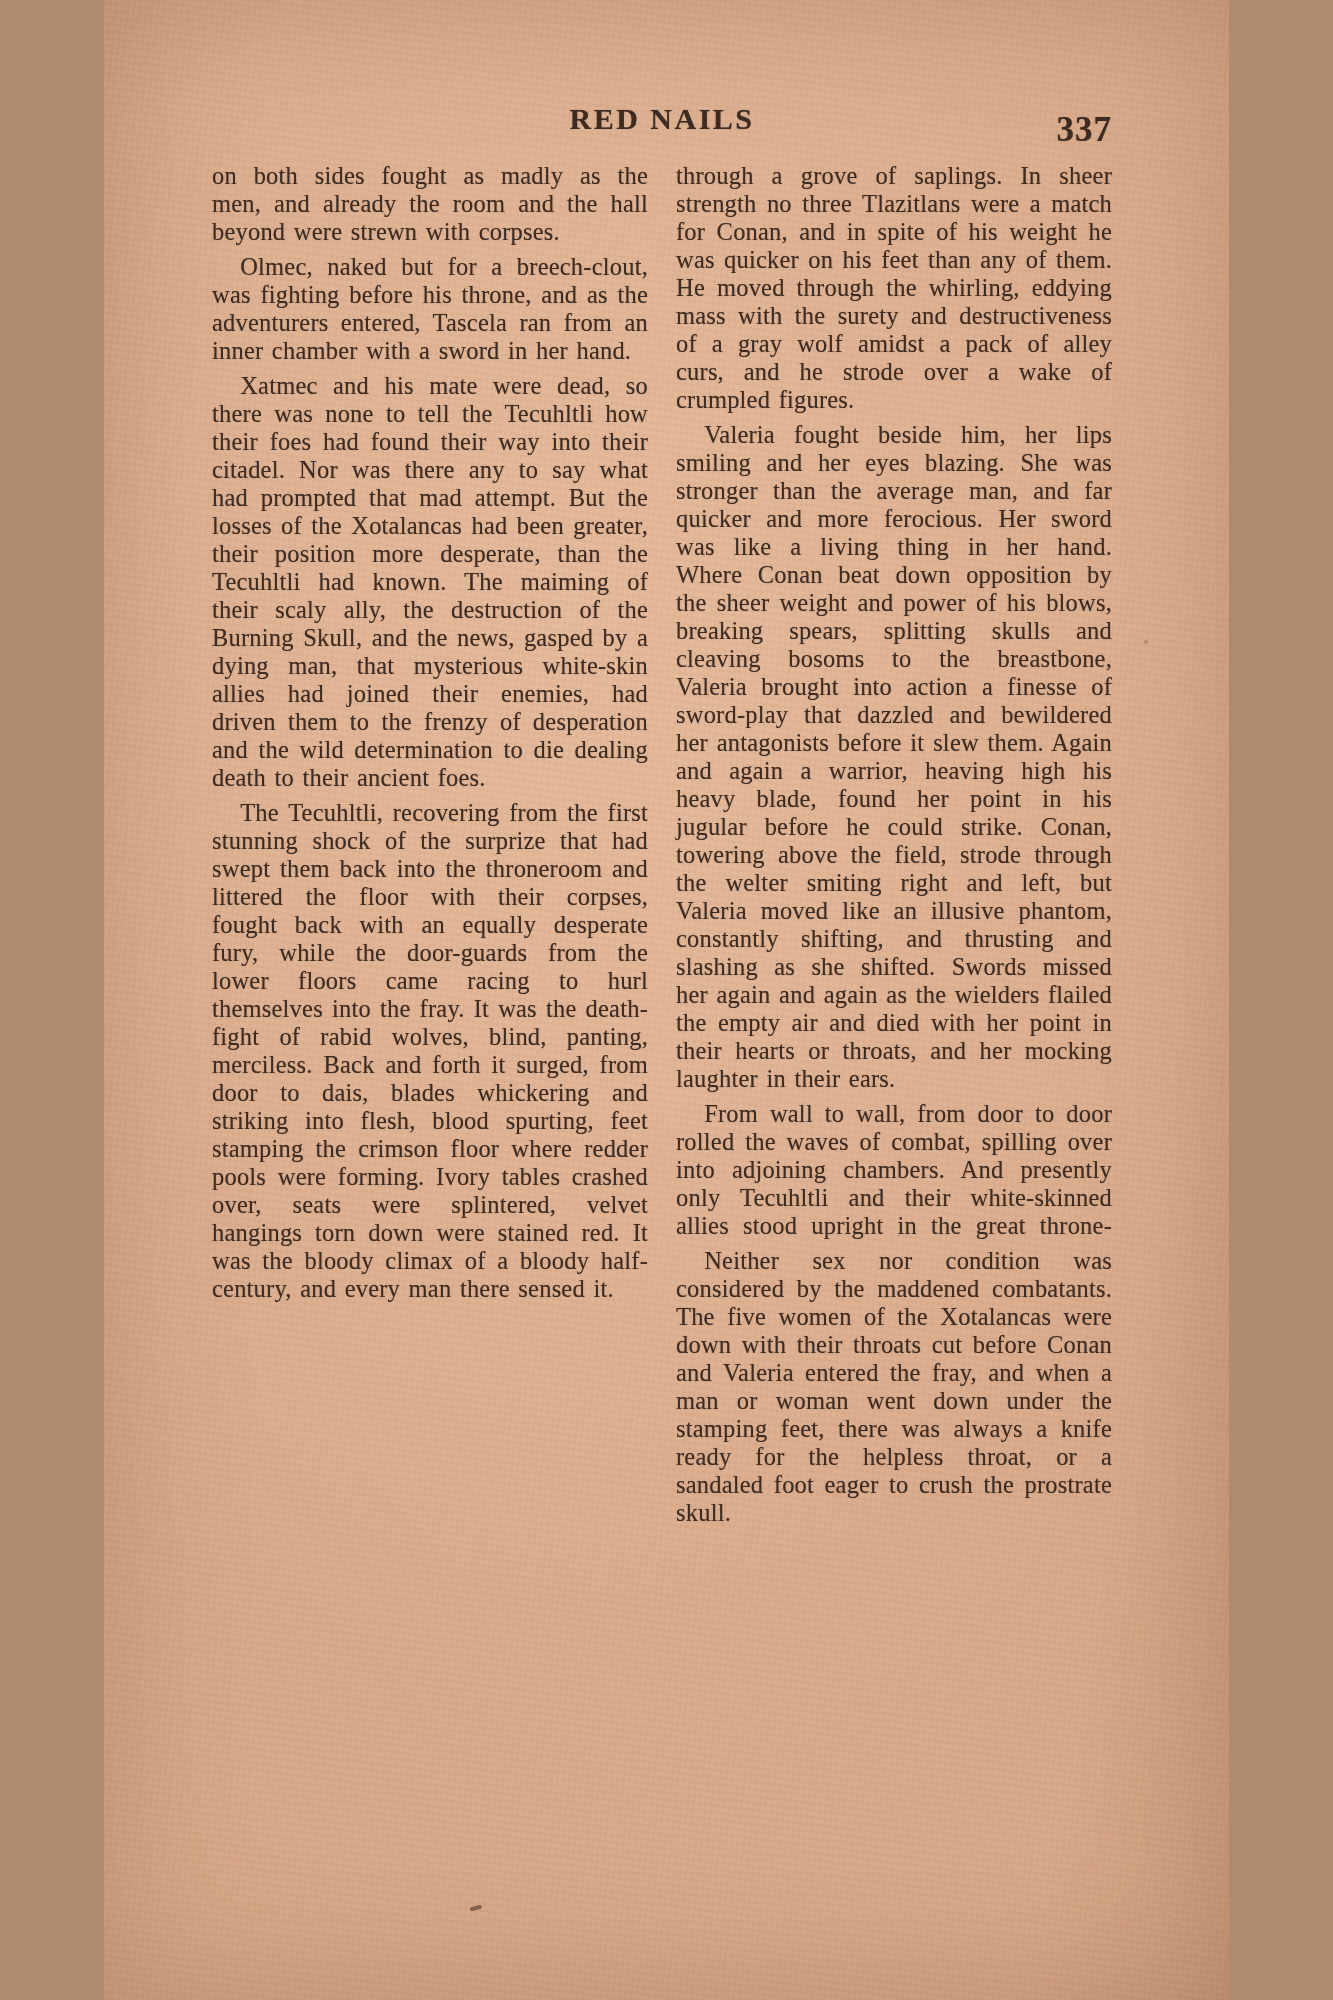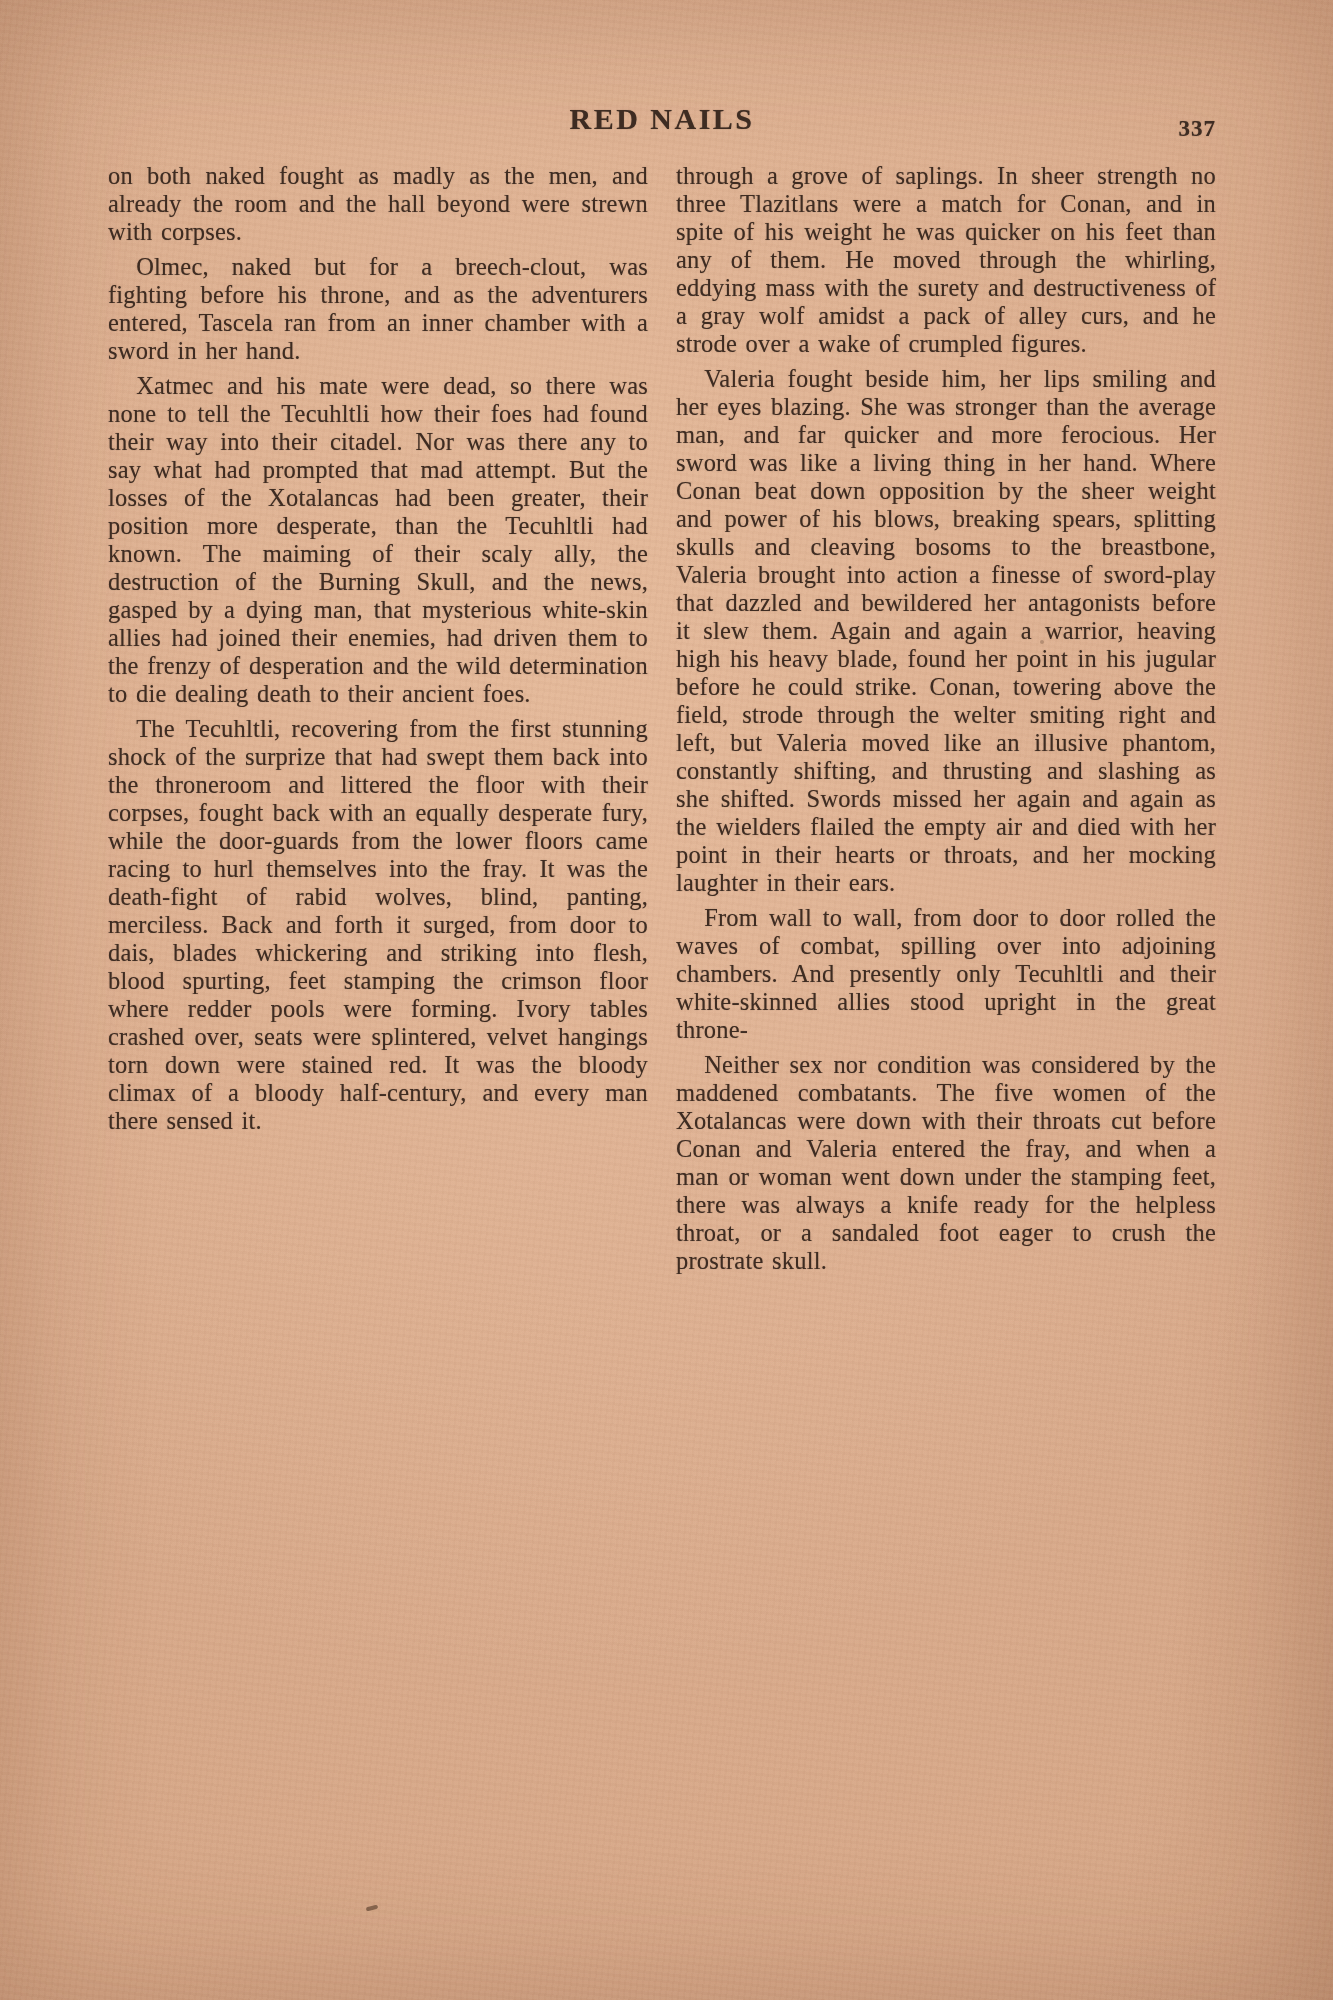--- a/index.html
+++ b/index.html
@@ -2,21 +2,21 @@
 <html><head>
 <meta charset="utf-8">
 <style>
   html, body {
     margin: 0;
     padding: 0;
     background: #b08a6e;
   }
   .page {
     position: relative;
-    width: 1333px;
+    width: 1125px;
     height: 2000px;
     margin: 0 auto;
     overflow: hidden;
     background:
       radial-gradient(ellipse 120% 90% at 42% 30%, rgba(236,196,164,0.55) 0%, rgba(236,196,164,0) 60%),
       linear-gradient(100deg, rgba(120,70,40,0.06) 0%, rgba(120,70,40,0) 12%, rgba(120,70,40,0) 86%, rgba(120,70,40,0.10) 100%),
       radial-gradient(ellipse 140% 120% at 50% 45%, #dcae90 0%, #d5a686 55%, #cb9c7d 85%, #c3947537 100%),
       #d3a484;
     box-shadow: inset 0 0 140px rgba(110,60,35,0.25);
     font-family: "Liberation Serif", "DejaVu Serif", serif;
@@ -48,22 +48,22 @@
     top: 0;
     font-size: 30px;
     font-weight: bold;
     letter-spacing: 2.5px;
     white-space: nowrap;
     text-shadow: 0 0 1px rgba(62,44,34,0.55);
   }
   .running-page-number {
     position: absolute;
     right: 0;
-    top: 14px;
-    font-size: 23px;
+    top: 8px;
+    font-size: 35px;
     font-weight: bold;
     letter-spacing: 1px;
     text-shadow: 0 0 1px rgba(62,44,34,0.55);
   }
   .columns {
     display: flex;
     gap: 28px;
     align-items: flex-start;
   }
   .col {
@@ -101,21 +101,21 @@
   <div class="inner">
 
     <div class="running-head">
       <div class="running-title">RED NAILS</div>
       <div class="running-page-number">337</div>
     </div>
 
     <div class="columns">
 
       <div class="col">
-        <p>on both naked fought as madly as the men, and already the room and the hall beyond were strewn with corpses.</p>
+        <p>on both sides fought as madly as the men, and already the room and the hall beyond were strewn with corpses.</p>
         <p class="indent">Olmec, naked but for a breech-clout, was fighting before his throne, and as the adventurers entered, Tascela ran from an inner chamber with a sword in her hand.</p>
         <p class="indent">Xatmec and his mate were dead, so there was none to tell the Tecuhltli how their foes had found their way into their citadel. Nor was there any to say what had prompted that mad attempt. But the losses of the Xotalancas had been greater, their position more desperate, than the Tecuhltli had known. The maiming of their scaly ally, the destruction of the Burning Skull, and the news, gasped by a dying man, that mysterious white-skin allies had joined their enemies, had driven them to the frenzy of desperation and the wild determination to die dealing death to their ancient foes.</p>
         <p class="indent">The Tecuhltli, recovering from the first stunning shock of the surprize that had swept them back into the throneroom and littered the floor with their corpses, fought back with an equally desperate fury, while the door-guards from the lower floors came racing to hurl themselves into the fray. It was the death-fight of rabid wolves, blind, panting, merciless. Back and forth it surged, from door to dais, blades whickering and striking into flesh, blood spurting, feet stamping the crimson floor where redder pools were forming. Ivory tables crashed over, seats were splintered, velvet hangings torn down were stained red. It was the bloody climax of a bloody half-century, and every man there sensed it.</p>
       </div>
 
       <div class="col">
         <p>through a grove of saplings. In sheer strength no three Tlazitlans were a match for Conan, and in spite of his weight he was quicker on his feet than any of them. He moved through the whirling, eddying mass with the surety and destructiveness of a gray wolf amidst a pack of alley curs, and he strode over a wake of crumpled figures.</p>
         <p class="indent">Valeria fought beside him, her lips smiling and her eyes blazing. She was stronger than the average man, and far quicker and more ferocious. Her sword was like a living thing in her hand. Where Conan beat down opposition by the sheer weight and power of his blows, breaking spears, splitting skulls and cleaving bosoms to the breastbone, Valeria brought into action a finesse of sword-play that dazzled and bewildered her antagonists before it slew them. Again and again a warrior, heaving high his heavy blade, found her point in his jugular before he could strike. Conan, towering above the field, strode through the welter smiting right and left, but Valeria moved like an illusive phantom, constantly shifting, and thrusting and slashing as she shifted. Swords missed her again and again as the wielders flailed the empty air and died with her point in their hearts or throats, and her mocking laughter in their ears.</p>
         <p class="indent cont">From wall to wall, from door to door rolled the waves of combat, spilling over into adjoining chambers. And presently only Tecuhltli and their white-skinned allies stood upright in the great throne-</p>
         <p class="indent">Neither sex nor condition was considered by the maddened combatants. The five women of the Xotalancas were down with their throats cut before Conan and Valeria entered the fray, and when a man or woman went down under the stamping feet, there was always a knife ready for the helpless throat, or a sandaled foot eager to crush the prostrate skull.</p>

